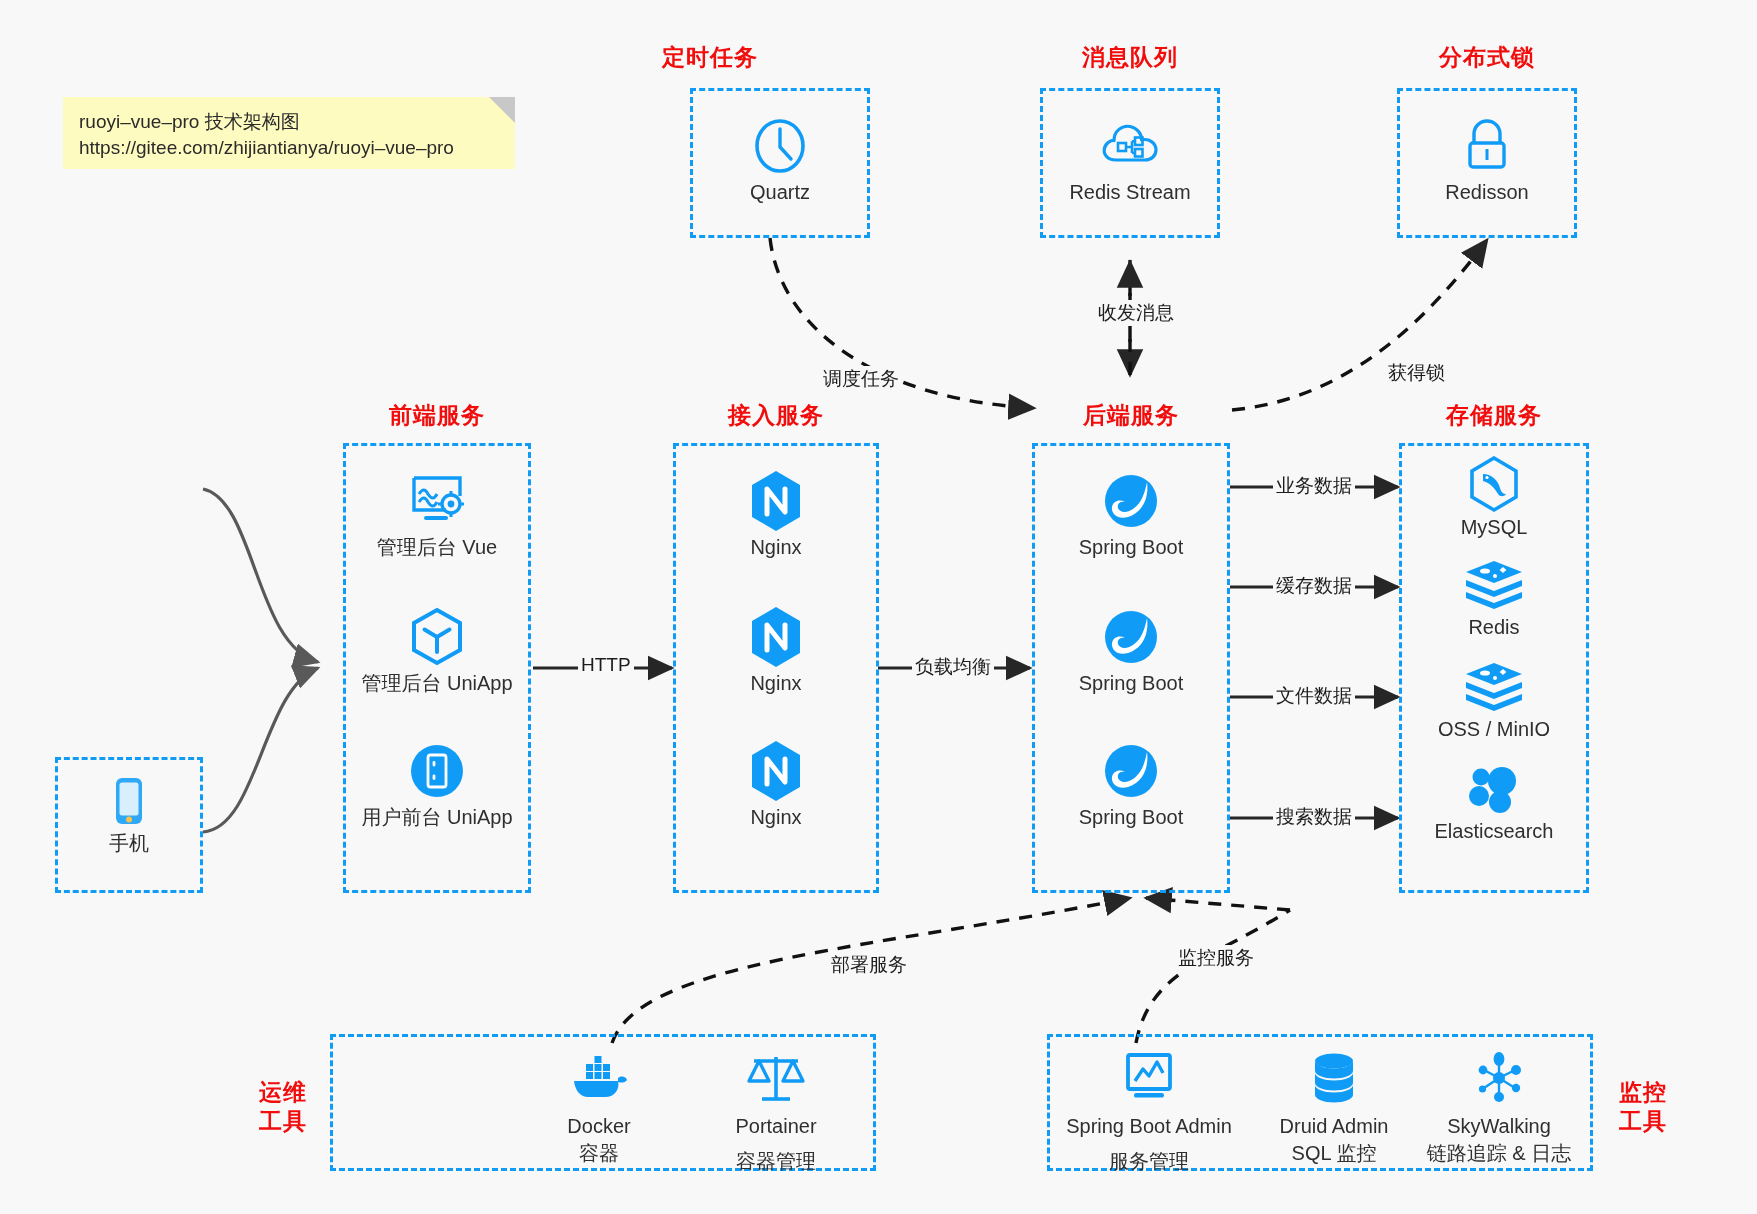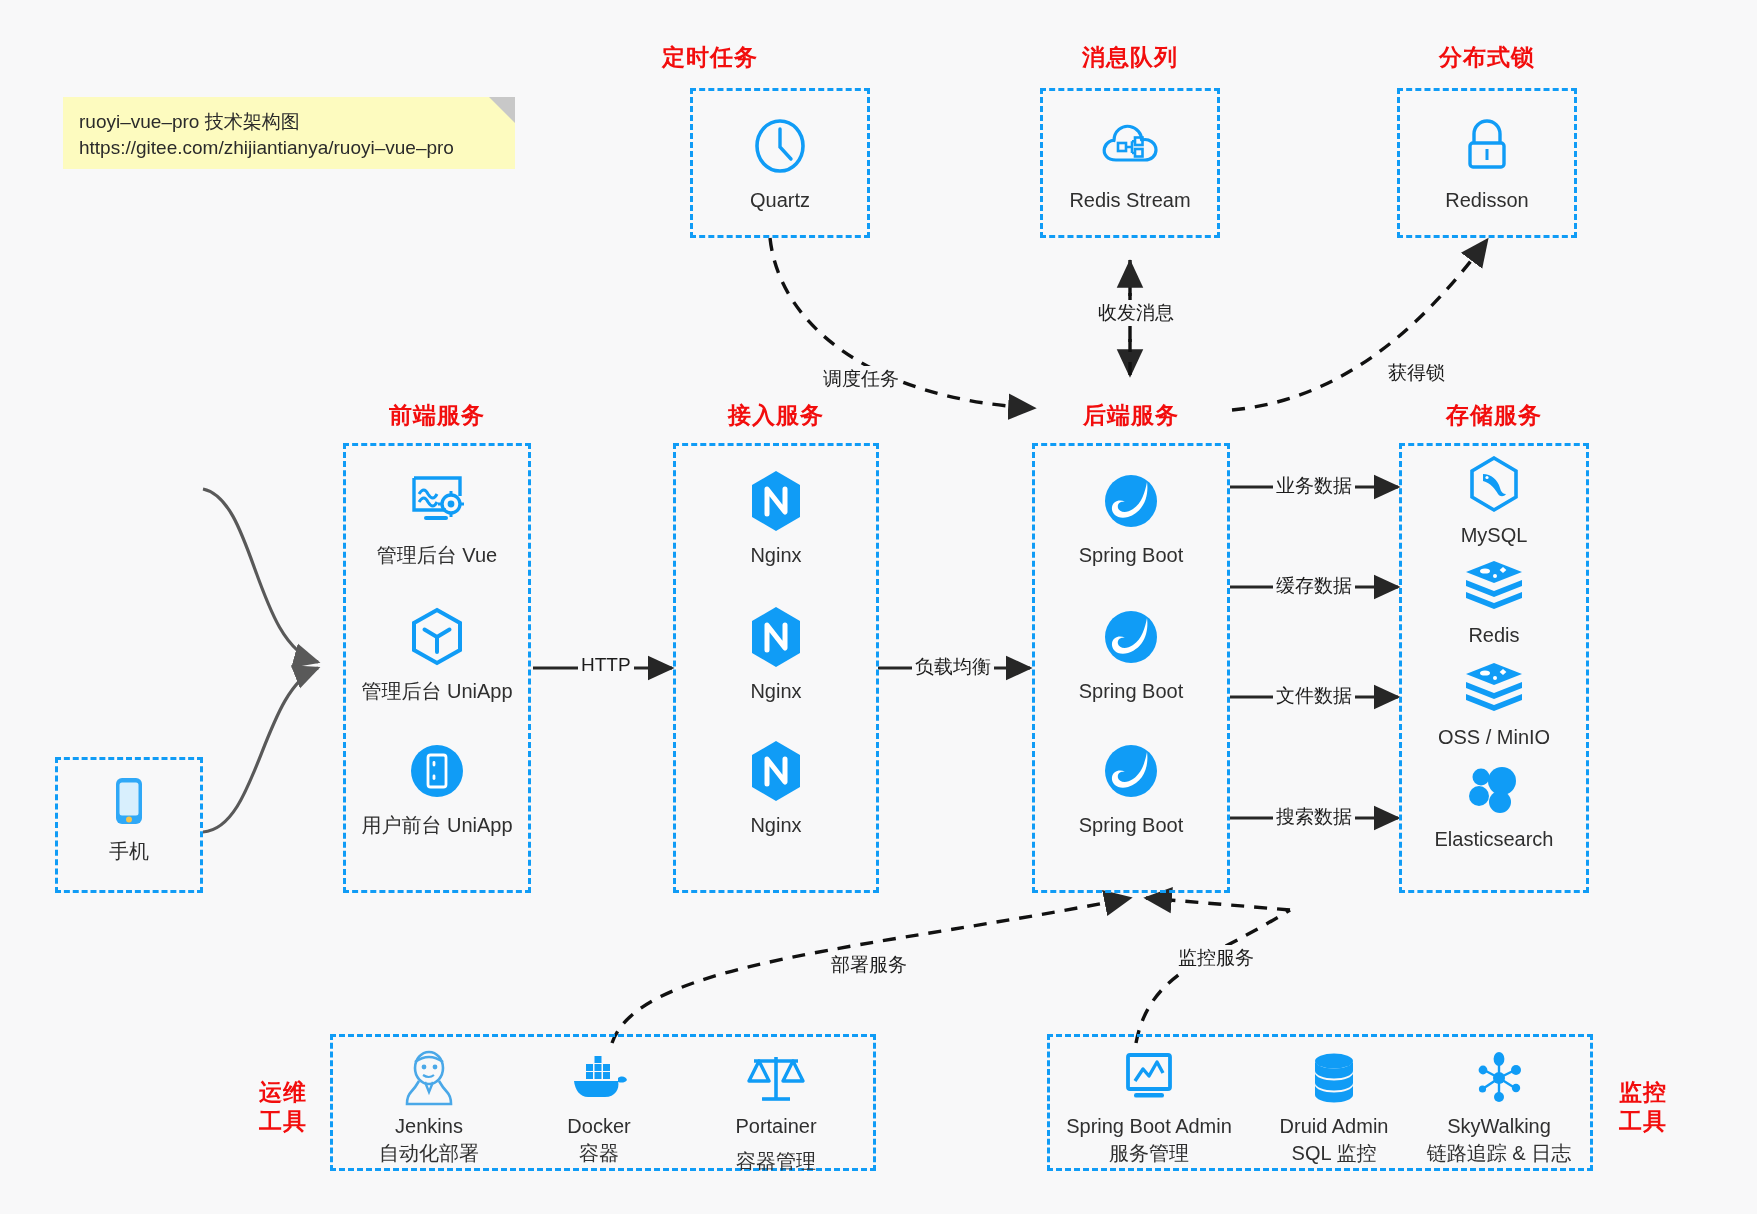--- a/index.html
+++ b/index.html
@@ -40,21 +40,21 @@
     color:#f20d0d;font-weight:bold;font-size:23px;
     text-align:center;white-space:nowrap;
     letter-spacing:1px;
   }
   .grp-title.side{line-height:1.28;}
 
   
   .node{position:absolute;text-align:center;width:100%;left:0;}
   .node .ico{height:66px;display:flex;align-items:center;justify-content:center;}
   .node .lbl{
-    font-size:20px;color:#2f2f2f;margin-top:8px;line-height:1.32;white-space:nowrap;
+    font-size:20px;color:#2f2f2f;line-height:1.32;white-space:nowrap;
   }
 
   .tool{position:absolute;text-align:center;}
   .tool .ico{height:62px;display:flex;align-items:center;justify-content:center;}
   .tool .lbl{font-size:20px;color:#2f2f2f;margin-top:4px;line-height:1.35;white-space:nowrap;}
 
   
   .elabel{
     position:absolute;font-size:19px;color:#1c1c1c;background:#f8f8f9;
     padding:0 3px;white-space:nowrap;
@@ -318,35 +318,20 @@
       </div>
       <div class="lbl">Elasticsearch</div>
     </div>
   </div>
 
   <div class="grp-title side" style="left:252px;top:1078px;width:62px">
     <div>运维</div>
     <div>工具</div>
   </div>
   <div class="grp" style="left:330px;top:1034px;width:546px;height:137px">
-    <div class="tool" style="left:16px;top:10px;width:160px">
-      <div class="ico">
-        <svg width="56" height="60" viewBox="0 0 56 60">
-          <ellipse cx="28" cy="20" rx="14" ry="16" fill="none" stroke="#4aa8e8" stroke-width="2.6"></ellipse>
-          <path d="M18 33 C18 33 14 40 10 44 C6 48 6 56 6 56 L50 56 C50 56 50 48 46 44 C42 40 38 33 38 33" fill="none" stroke="#4aa8e8" stroke-width="2.6"></path>
-          <path d="M24 34 L28 44 L32 34" fill="none" stroke="#4aa8e8" stroke-width="2.4"></path>
-          <circle cx="23" cy="19" r="2.4" fill="#4aa8e8"></circle>
-          <circle cx="34" cy="19" r="2.4" fill="#4aa8e8"></circle>
-          <path d="M22 27 q6 4 11 0" fill="none" stroke="#4aa8e8" stroke-width="2.2"></path>
-          <path d="M14 14 q14 -10 28 0" fill="none" stroke="#4aa8e8" stroke-width="2.4"></path>
-        </svg>
-      </div>
-      <div class="lbl">Jenkins</div>
-      <div class="lbl" style="margin-top:0">自动化部署</div>
-    </div>
     <div class="tool" style="left:186px;top:10px;width:160px">
       <div class="ico">
         <svg width="62" height="52" viewBox="0 0 62 52">
           <g fill="#109cf6">
             <rect x="18" y="20" width="7" height="7"></rect>
               <rect x="26.5" y="20" width="7" height="7"></rect>
             <rect x="35" y="20" width="7" height="7"></rect>
               <rect x="18" y="12" width="7" height="7"></rect>
             <rect x="26.5" y="12" width="7" height="7"></rect>
               <rect x="35" y="12" width="7" height="7"></rect>
@@ -377,21 +362,21 @@
   <div class="grp" style="left:1047px;top:1034px;width:546px;height:137px">
     <div class="tool" style="left:4px;top:10px;width:190px">
       <div class="ico">
         <svg width="56" height="54" viewBox="0 0 56 54">
           <rect x="7" y="4" width="42" height="34" rx="2" fill="none" stroke="#109cf6" stroke-width="3.8"></rect>
           <path d="M14 30 L22 18 L28 25 L36 11 L42 22" fill="none" stroke="#109cf6" stroke-width="3.4" stroke-linejoin="round"></path>
           <rect x="13" y="42" width="30" height="4.6" rx="2.2" fill="#109cf6"></rect>
         </svg>
       </div>
       <div class="lbl">Spring Boot Admin</div>
-      <div class="lbl" style="margin-top:0">服务管理</div>
+      <div class="lbl" style="margin-top:8px">服务管理</div>
     </div>
     <div class="tool" style="left:204px;top:10px;width:160px">
       <div class="ico">
         <svg width="52" height="54" viewBox="0 0 52 54">
           <g fill="#109cf6">
             <ellipse cx="26" cy="10" rx="19" ry="7.5"></ellipse>
             <path d="M7 10 L7 20 C7 24 16 27.5 26 27.5 C36 27.5 45 24 45 20 L45 10 C45 14 36 17.5 26 17.5 C16 17.5 7 14 7 10 Z"></path>
             <path d="M7 22 L7 32 C7 36 16 39.5 26 39.5 C36 39.5 45 36 45 32 L45 22 C45 26 36 29.5 26 29.5 C16 29.5 7 26 7 22 Z"></path>
             <path d="M7 34 L7 44 C7 48 16 51.5 26 51.5 C36 51.5 45 48 45 44 L45 34 C45 38 36 41.5 26 41.5 C16 41.5 7 38 7 34 Z"></path>
           </g>

